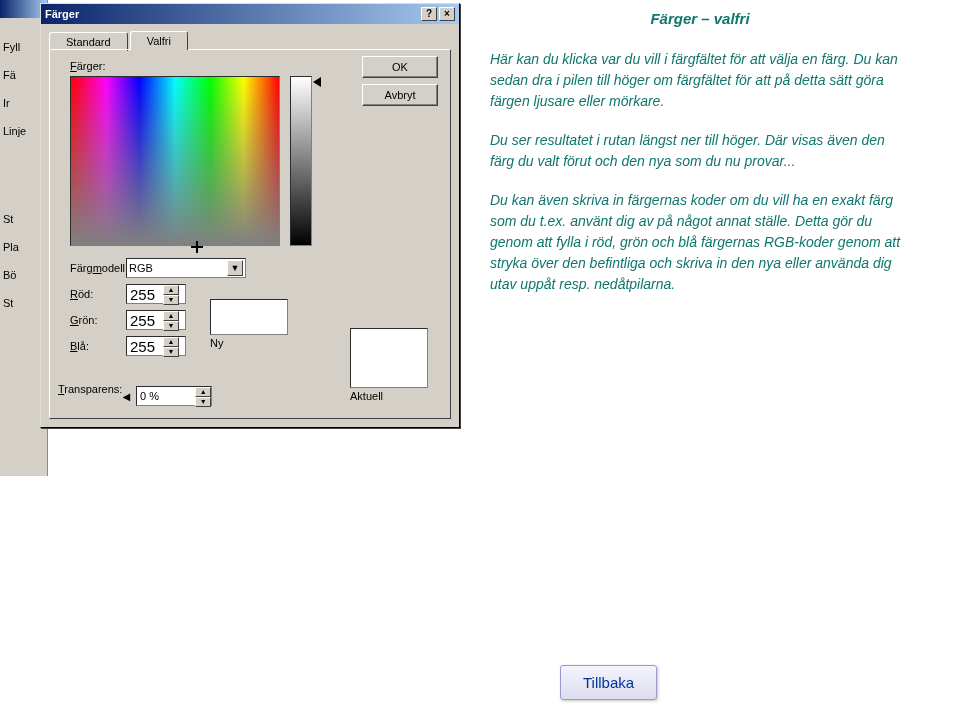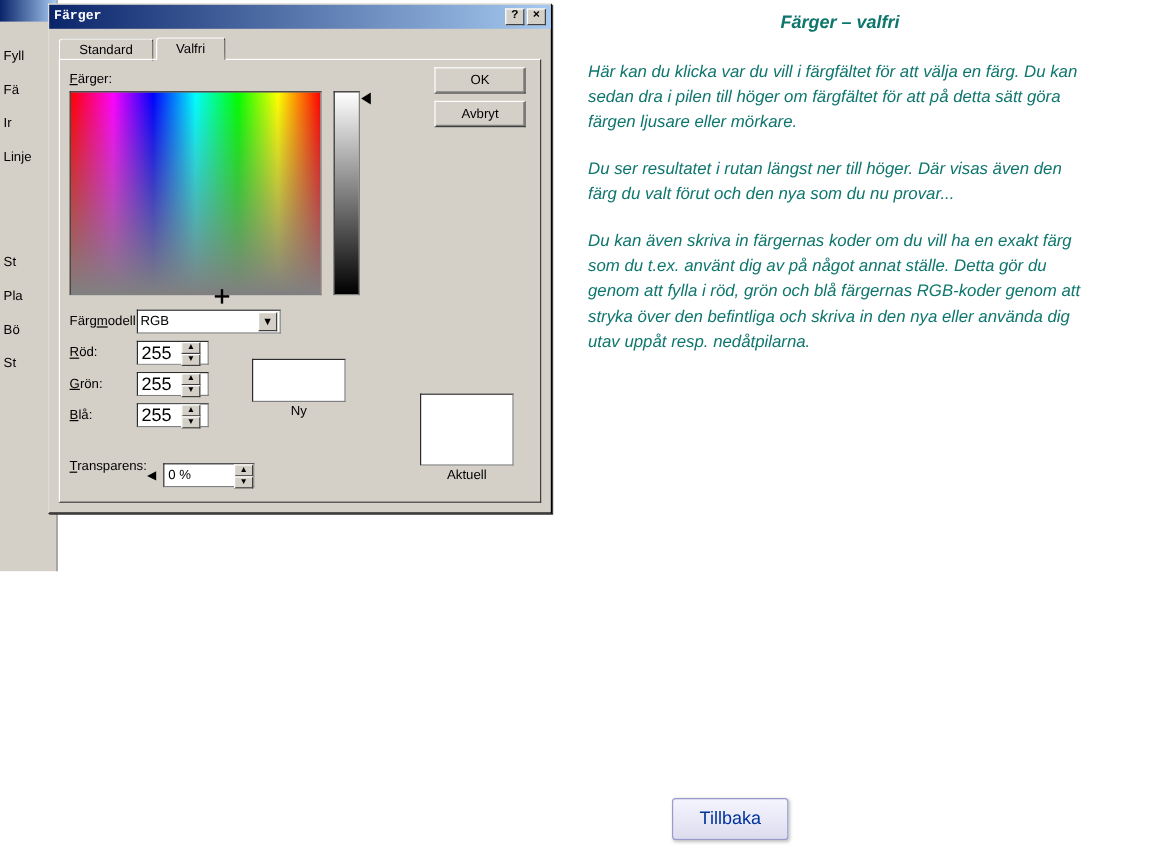--- a/index.html
+++ b/index.html
@@ -44,21 +44,20 @@
   .titlebar {
     background: linear-gradient(to right, #0a246a, #a6caf0);
     height: 20px;
     color: #fff;
     display: flex;
     align-items: center;
     padding: 0 4px;
     font-size: 11px;
     font-weight: bold;
     justify-content: space-between;
-    font-family: Liberation Mono, monospace;
   }
   .title-icons { display:flex; gap:2px; }
   .title-btn {
     width: 16px; height: 14px;
     background: #d4d0c8;
     border: 1px solid #fff;
     border-right-color: #404040;
     border-bottom-color: #404040;
     font-size: 10px;
     color: #000;
@@ -97,21 +96,21 @@
     font-size:11px;
     position: relative;
     top:2px;
   }
   .tab-panel {
     margin: 0 8px 8px 8px;
     border: 1px solid #fff;
     border-right-color: #404040;
     border-bottom-color: #404040;
     border-top-color: #fff;
-    padding: 10px 8px 8px 8px;
+    padding: 10px 8px 8px 20px;
     position: relative;
   }
   .panel-row { display:flex; }
   .label { font-size:11px; color:#000; }
   .underline { text-decoration: underline; }
   .huesat {
     width: 210px; height: 170px;
     margin-top: 4px;
     position: relative;
     border: 1px inset #808080;
@@ -207,21 +206,21 @@
     border:1px solid #fff;
     border-right-color:#404040;
     border-bottom-color:#404040;
     font-size:7px; text-align:center; line-height:8px;
   }
   .swatch {
     width: 78px; height: 36px;
     background: #fff;
     border: 1px inset #808080;
   }
-  .swatch-label { font-size:11px; margin-top:2px; margin-bottom:4px;text-align:center;}
+  .swatch-label { font-size:11px; margin-top:2px; margin-bottom:4px;}
   .left-col {
     width: 52px;
     font-size: 11px;
     text-align: left;
   }
   .rgb-group { margin-top: 12px;}
   .transparens-row { position:absolute; left:8px; bottom:12px; display:flex; flex-direction:row;}
   .trans-box {
     display:inline-flex;
     background:#fff; border:1px inset #808080;

